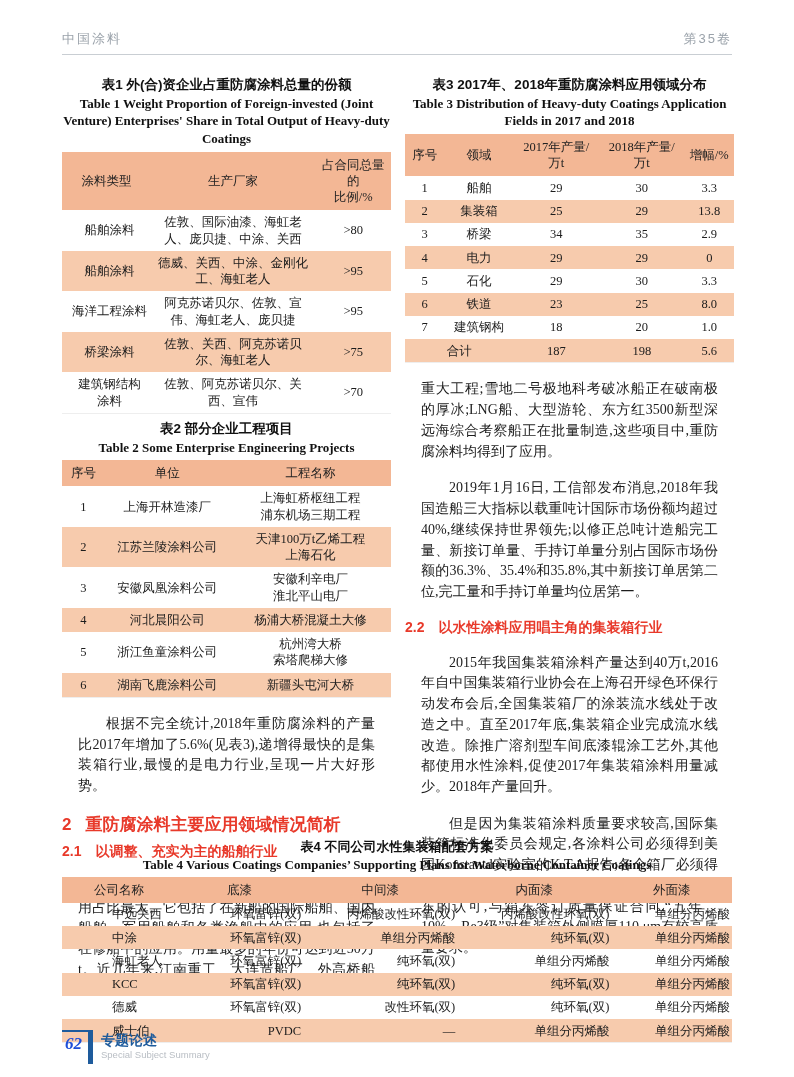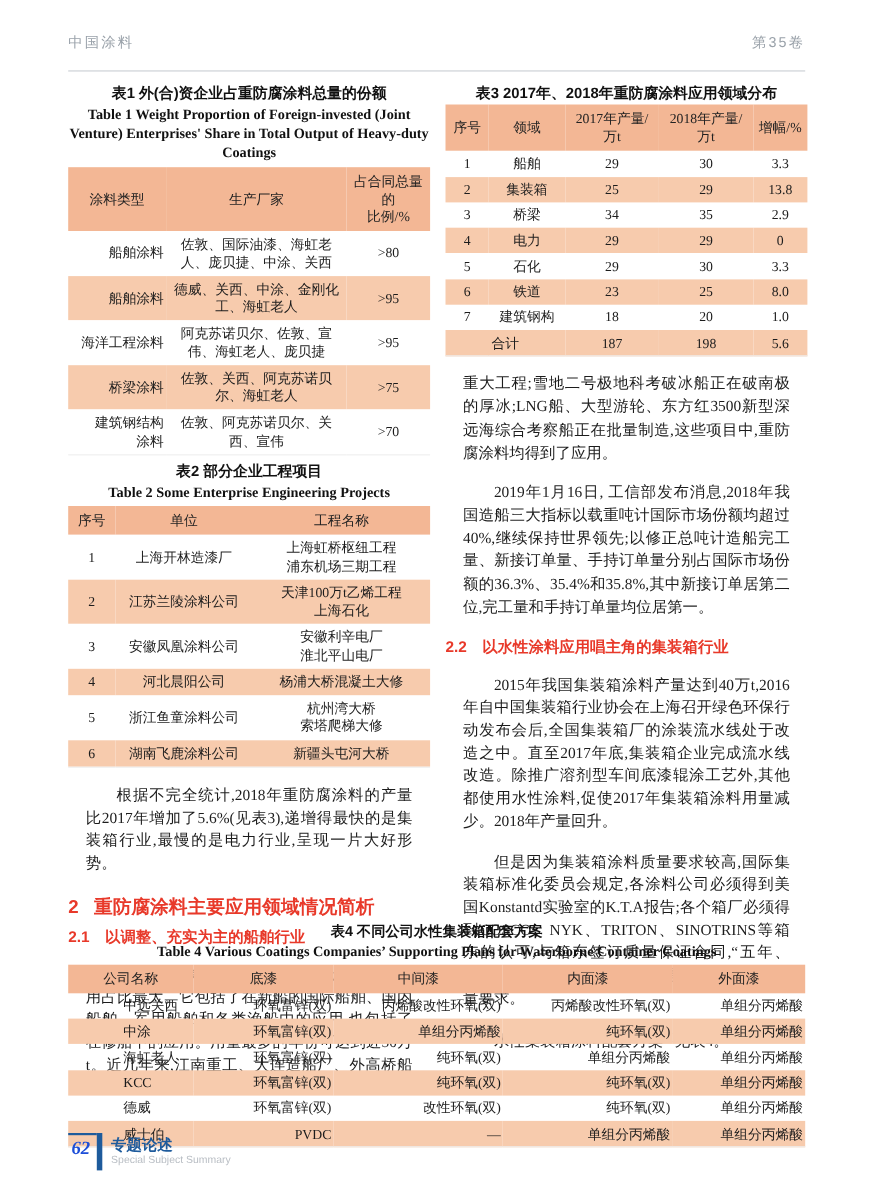--- a/index.html
+++ b/index.html
@@ -6,21 +6,21 @@
   html,body { margin:0; padding:0; }
   body {
     width:794px; height:1077px; position:relative; overflow:hidden;
     background:#ffffff; color:#1c1c1c;
     font-family:"Liberation Serif","DejaVu Serif",serif;
   }
   
   .page-header {
     position:absolute; top:30px; left:62px; width:670px;
     display:flex; justify-content:space-between; align-items:flex-end;
-    border-bottom:1.5px solid #c9ced3; padding-bottom:16px;
+    border-bottom:1.5px solid #c9ced3; padding-bottom:6px;
     font-family:"Liberation Sans","DejaVu Sans",sans-serif;
     font-size:13px; color:#9aa2aa; letter-spacing:2px;
   }
   
   .columns { position:absolute; top:76px; left:62px; width:672px; display:flex; gap:14px; }
   .col { width:329px; }
   
   .cap-cn {
     text-align:center; font-weight:bold; font-size:13.5px; line-height:1.4;
     font-family:"Liberation Sans","DejaVu Sans",sans-serif; color:#111;
@@ -29,21 +29,21 @@
     text-align:center; font-weight:bold; font-size:13px; line-height:1.35;
     font-family:"Liberation Serif","DejaVu Serif",serif; color:#111; margin-bottom:4px;
   }
   
   table { width:100%; border-collapse:collapse; font-size:12.5px; text-align:center;
           margin-bottom:6px; border-bottom:1px solid #eee; }
   th { background:#f3b795; font-weight:normal; padding:5px 2px; white-space:pre-line; line-height:1.3; color:#222; }
   td { padding:4px 2px; white-space:pre-line; line-height:1.3; }
   tr.stripe td { background:#f7cbad; }
   #table1 th:nth-child(1){width:27%;} #table1 th:nth-child(2){width:50%;} #table1 th:nth-child(3){width:23%;}
-  #table1 td:nth-child(1){text-align:right; padding-left:8px;}
+  #table1 td:nth-child(1){text-align:center; padding-left:8px;}
   #table2 th:nth-child(1){width:13%;} #table2 th:nth-child(2){width:38%;} #table2 th:nth-child(3){width:49%;}
   #table3 th:nth-child(1){width:12%;} #table3 th:nth-child(2){width:21%;}
   #table3 th:nth-child(3){width:26%;} #table3 th:nth-child(4){width:26%;} #table3 th:nth-child(5){width:15%;}
   #table3 td{padding:3.5px 2px;}
   #table4 th:nth-child(1){width:17%;} #table4 th:nth-child(2){width:19%;}
   #table4 th:nth-child(3){width:23%;} #table4 th:nth-child(4){width:23%;} #table4 th:nth-child(5){width:18%;}
   #table4 td:nth-child(1){text-align:left; padding-left:50px;}
   #table4 td{padding:3.5px 2px;text-align:right;}
   
   p.body { margin:16px; text-indent:2em; font-size:14px; line-height:1.48; text-align:justify; }
@@ -179,20 +179,21 @@
       <span class="num">2</span><span>重防腐涂料主要应用领域情况简析</span>
     </div>
     <div class="h3">
       <span class="num">2.1</span><span>以调整、充实为主的船舶行业</span>
     </div>
     <p class="body">在重防腐涂料应用领域中,在船舶行业的应用占比最大。它包括了在新船的国际船舶、国内船舶、军用船舶和各类渔船中的应用,也包括了在修船中的应用。用量最多的年份可达到近50万t。近几年来,江南重工、大连造船厂、外高桥船厂承接了我国航空母舰</p>
   </div>
 
   <div class="col">
     <div class="cap-cn">表3   2017年、2018年重防腐涂料应用领域分布</div>
+    <div class="cap-en">Table 3   Distribution of Heavy-duty Coatings Application Fields in 2017 and 2018</div>
     <table id="table3">
         <thead>
           <tr>
             <th>序号</th>
             <th>领域</th>
             <th>2017年产量/
 万t</th>
             <th>2018年产量/
 万t</th>
             <th>增幅/%</th>

